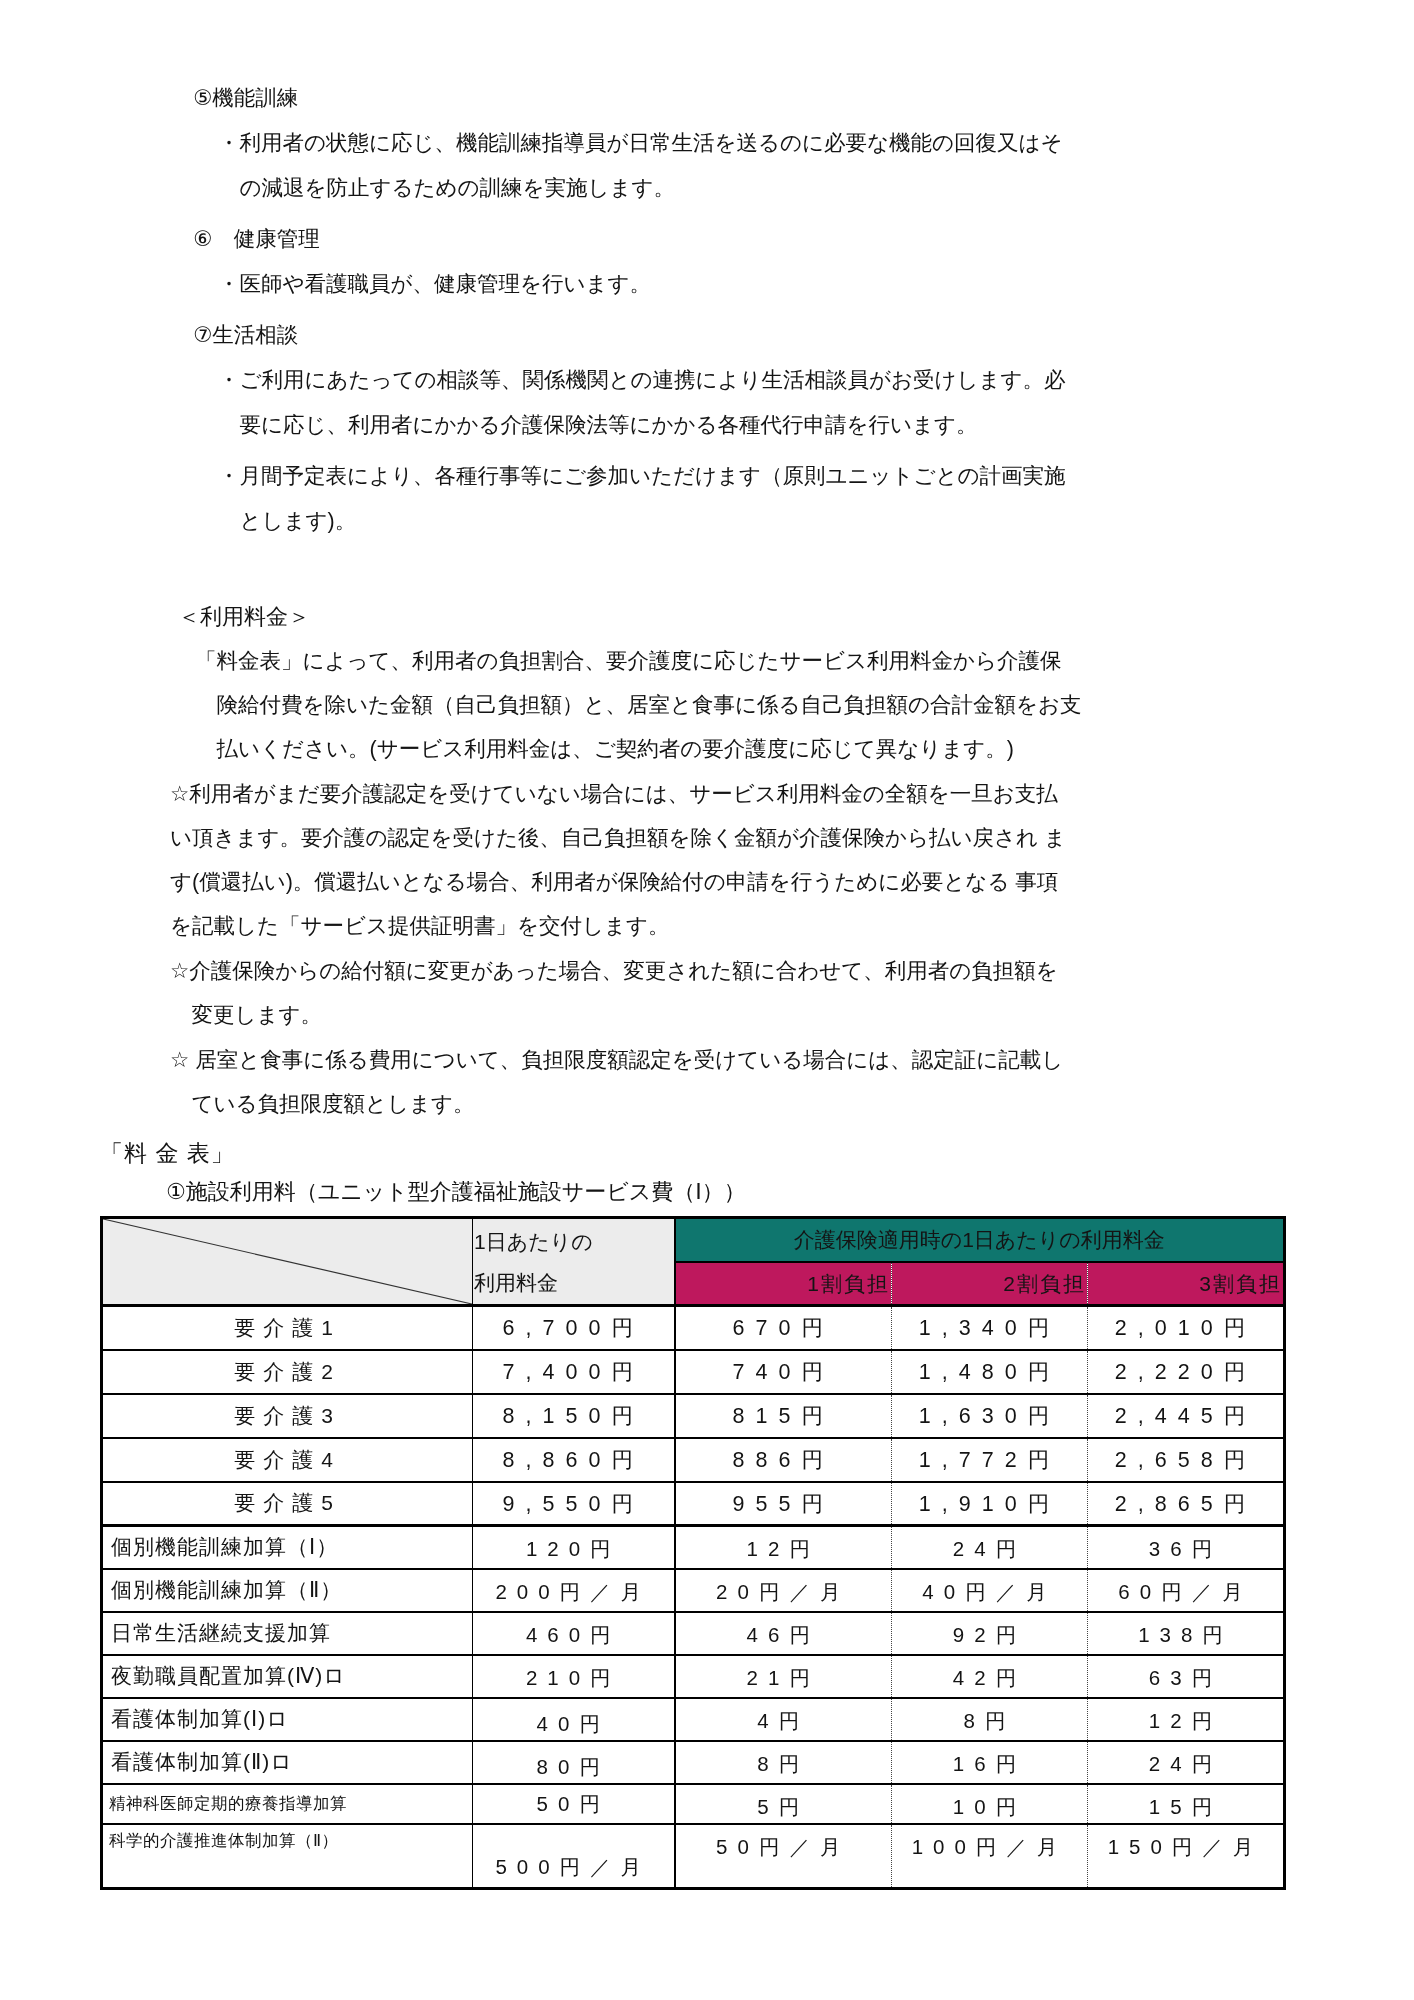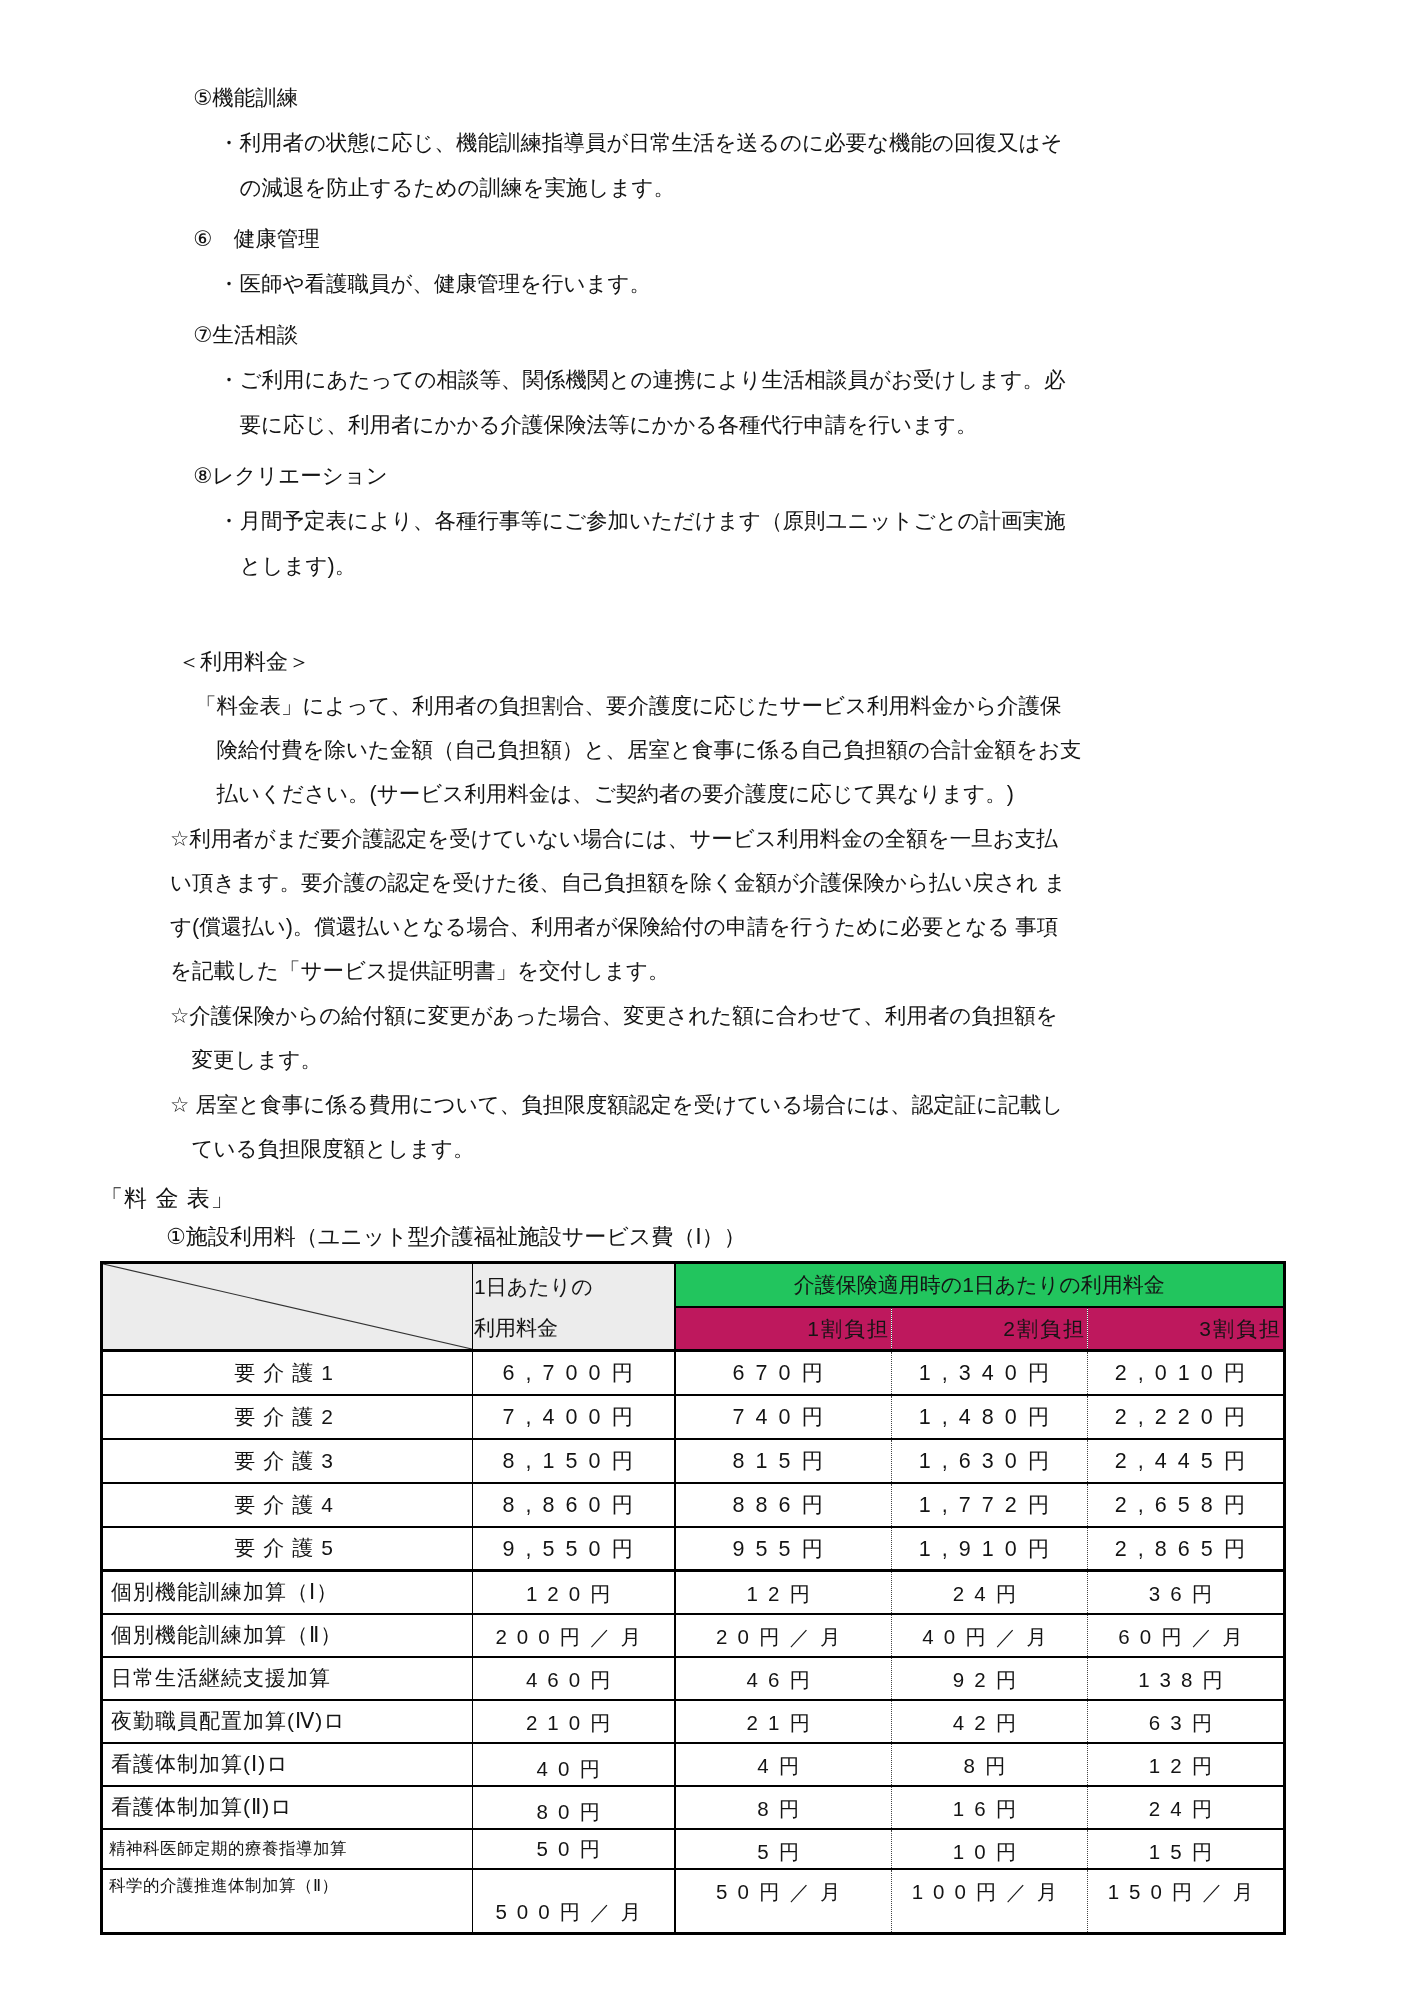--- a/index.html
+++ b/index.html
@@ -39,21 +39,21 @@
     overflow:hidden;
     font-weight:normal;
   }
   col.c1{width:371px;} col.c2{width:202px;} col.c3{width:217px;} col.c4{width:196px;} col.c5{width:197px;}
 
   
   th.diag{background:#ececec;position:relative;padding:0;border-right:1px solid #000;border-bottom:3px solid #000;}
   th.diag svg{position:absolute;inset:0;width:100%;height:100%;display:block;}
   th.daily{background:#ececec;border-right:2px solid #000;border-bottom:3px solid #000;
            font-size:21px;line-height:41px;text-align:left;vertical-align:middle;padding-top:2px;margin-left:40px;}
-  th.insurance{background:#22c55e;border-bottom:2px solid #000;font-size:21px;height:44px;text-align:center;vertical-align:middle;}
+  th.insurance{background:#0f766e;border-bottom:2px solid #000;font-size:21px;height:44px;text-align:center;vertical-align:middle;}
   th.burden{background:#be185d;border-bottom:3px solid #000;font-size:21px;height:43px;text-align:right;vertical-align:middle;letter-spacing:2px;}
   th.burden.dot{border-left:1px dotted #444;}
 
   
   td{border-bottom:2px solid #000;}
   tr.care{height:44px;}
   tr.add{height:43px;}
   tr.small{height:40px;}
   tr.last{height:65px;}
   tr.care-end td{border-bottom:3px solid #000;}
@@ -87,21 +87,20 @@
     <div class="svc">
       <div class="svc-title">⑥　健康管理</div>
       <div class="svc-body pre">・医師や看護職員が、健康管理を行います。</div>
     </div>
     <div class="svc">
       <div class="svc-title">⑦生活相談</div>
       <div class="svc-body pre">・ご利用にあたっての相談等、関係機関との連携により生活相談員がお受けします。必
 　要に応じ、利用者にかかる介護保険法等にかかる各種代行申請を行います。</div>
     </div>
     <div class="svc">
-      <div class="svc-title">⑧レクリエーション</div>
       <div class="svc-body pre">・月間予定表により、各種行事等にご参加いただけます（原則ユニットごとの計画実施
 　とします)。</div>
     </div>
   </div>
 
   <div class="fees-heading">＜利用料金＞</div>
   <div class="fees-intro pre">「料金表」によって、利用者の負担割合、要介護度に応じたサービス利用料金から介護保
 　険給付費を除いた金額（自己負担額）と、居室と食事に係る自己負担額の合計金額をお支
 　払いください。(サービス利用料金は、ご契約者の要介護度に応じて異なります。)</div>
   <div class="fees-note pre">☆利用者がまだ要介護認定を受けていない場合には、サービス利用料金の全額を一旦お支払

